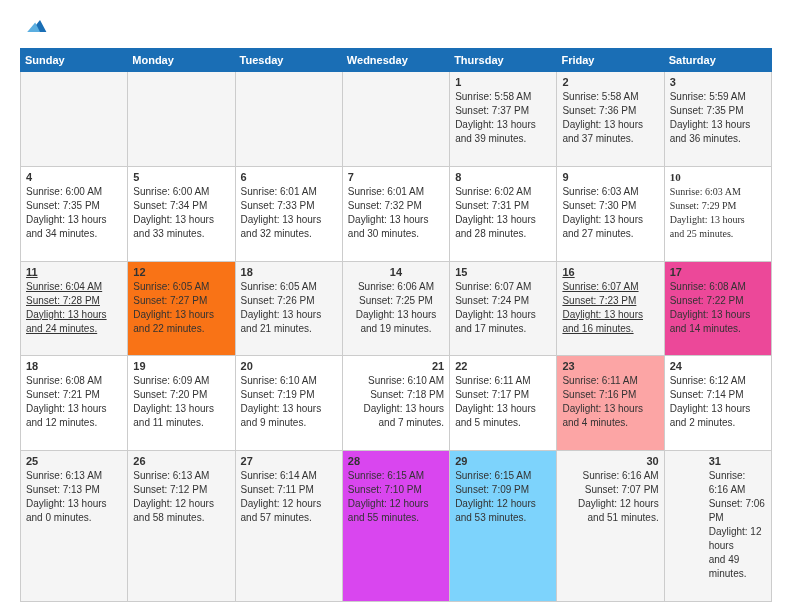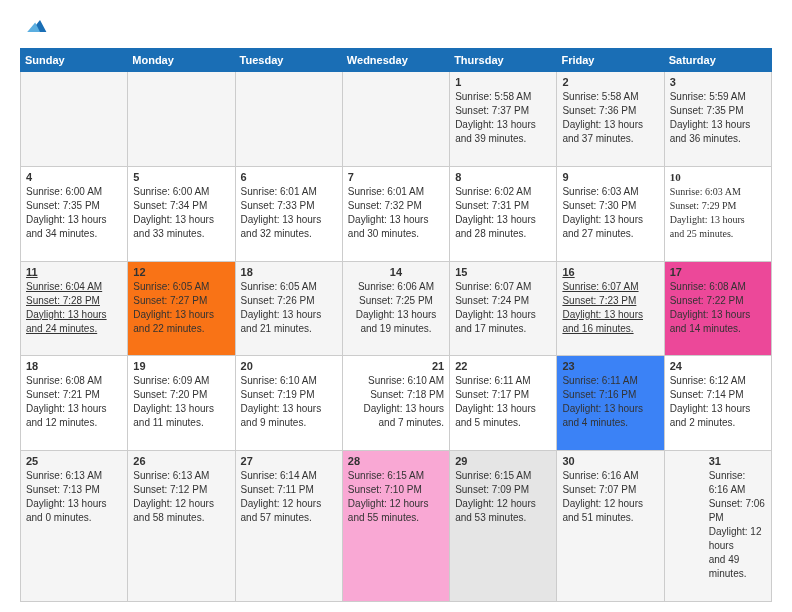--- a/index.html
+++ b/index.html
@@ -231,21 +231,21 @@
             <div class="day-info">Sunrise: 6:10 AM<br>Sunset: 7:19 PM<br>Daylight: 13 hours<br>and 9 minutes.</div>
           </td>
           <td style="background: rgb(255, 255, 255); text-align: right;">
             <span class="day-number">21</span>
             <div class="day-info">Sunrise: 6:10 AM<br>Sunset: 7:18 PM<br>Daylight: 13 hours<br>and 7 minutes.</div>
           </td>
           <td style="background: rgb(255, 255, 255);">
             <span class="day-number">22</span>
             <div class="day-info">Sunrise: 6:11 AM<br>Sunset: 7:17 PM<br>Daylight: 13 hours<br>and 5 minutes.</div>
           </td>
-          <td style="background: #3b82f6;">
+          <td style="background: #fca5a5;">
             <span class="day-number">23</span>
             <div class="day-info">Sunrise: 6:11 AM<br>Sunset: 7:16 PM<br>Daylight: 13 hours<br>and 4 minutes.</div>
           </td>
           <td style="background: rgb(255, 255, 255);">
             <span class="day-number">24</span>
             <div class="day-info">Sunrise: 6:12 AM<br>Sunset: 7:14 PM<br>Daylight: 13 hours<br>and 2 minutes.</div>
           </td>
         </tr>
         <tr>
           <td style="background: rgb(245, 245, 245); margin-top: 34px;">
@@ -253,29 +253,29 @@
             <div class="day-info">Sunrise: 6:13 AM<br>Sunset: 7:13 PM<br>Daylight: 13 hours<br>and 0 minutes.</div>
           </td>
           <td style="background: rgb(245, 245, 245);">
             <span class="day-number">26</span>
             <div class="day-info">Sunrise: 6:13 AM<br>Sunset: 7:12 PM<br>Daylight: 12 hours<br>and 58 minutes.</div>
           </td>
           <td style="background: rgb(245, 245, 245);">
             <span class="day-number">27</span>
             <div class="day-info">Sunrise: 6:14 AM<br>Sunset: 7:11 PM<br>Daylight: 12 hours<br>and 57 minutes.</div>
           </td>
-          <td style="background: #f9a8d4;">
+          <td style="background: #d946ef;">
             <span class="day-number">28</span>
             <div class="day-info">Sunrise: 6:15 AM<br>Sunset: 7:10 PM<br>Daylight: 12 hours<br>and 55 minutes.</div>
           </td>
-          <td style="background: #e5e5e5;">
+          <td style="background: #7dd3fc;">
             <span class="day-number">29</span>
             <div class="day-info">Sunrise: 6:15 AM<br>Sunset: 7:09 PM<br>Daylight: 12 hours<br>and 53 minutes.</div>
           </td>
-          <td style="background: rgb(245, 245, 245);">
+          <td style="background: rgb(245, 245, 245); text-align: right;">
             <span class="day-number">30</span>
             <div class="day-info">Sunrise: 6:16 AM<br>Sunset: 7:07 PM<br>Daylight: 12 hours<br>and 51 minutes.</div>
           </td>
           <td style="background: rgb(245, 245, 245); padding-left: 44px;">
             <span class="day-number">31</span>
             <div class="day-info">Sunrise: 6:16 AM<br>Sunset: 7:06 PM<br>Daylight: 12 hours<br>and 49 minutes.</div>
           </td>
         </tr>
       </tbody>
   </table>

